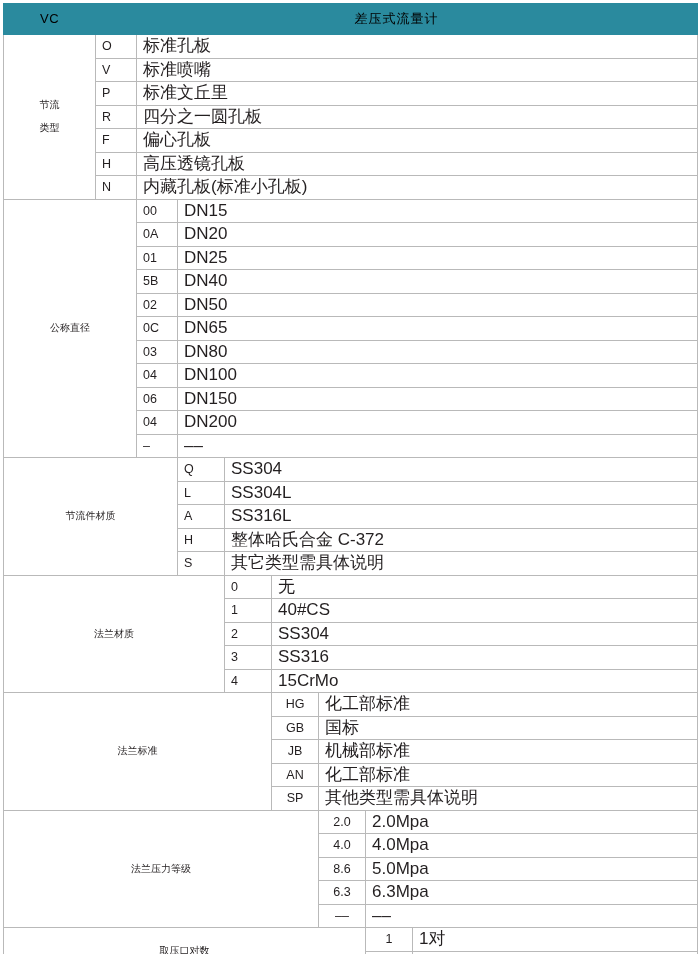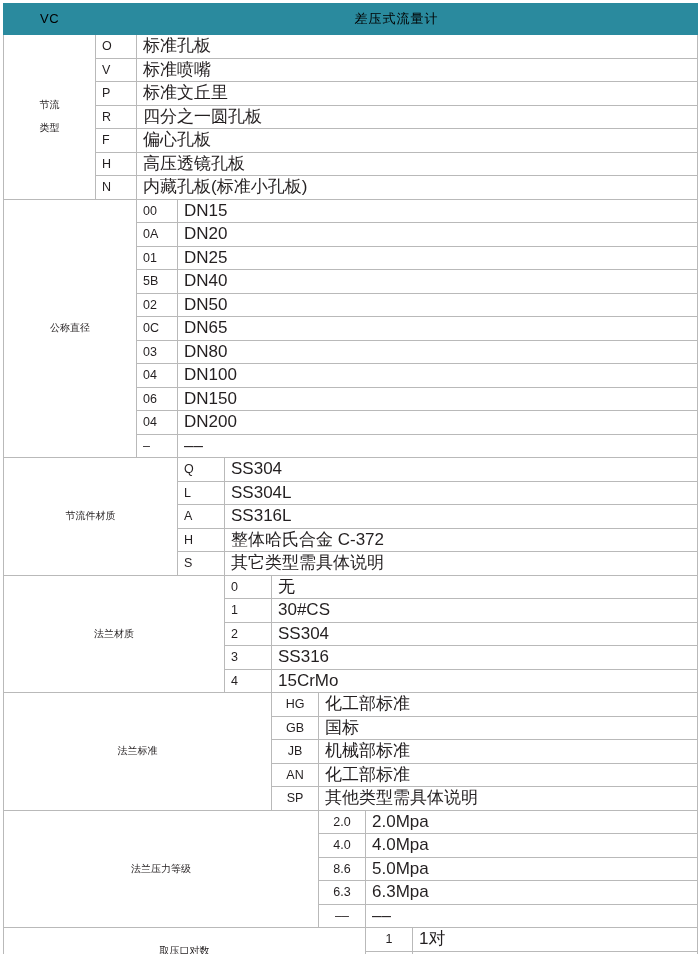--- a/index.html
+++ b/index.html
@@ -207,21 +207,21 @@
         <td class="desc" colspan="6">其它类型需具体说明</td>
       </tr>
 
       <tr>
         <td class="group" rowspan="5" colspan="4">法兰材质</td>
         <td class="code">0</td>
         <td class="desc" colspan="5">无</td>
       </tr>
       <tr>
         <td class="code">1</td>
-        <td class="desc" colspan="5">30#CS</td>
+        <td class="desc" colspan="5">40#CS</td>
       </tr>
       <tr>
         <td class="code">2</td>
         <td class="desc" colspan="5">SS304</td>
       </tr>
       <tr>
         <td class="code">3</td>
         <td class="desc" colspan="5">SS316</td>
       </tr>
       <tr>

